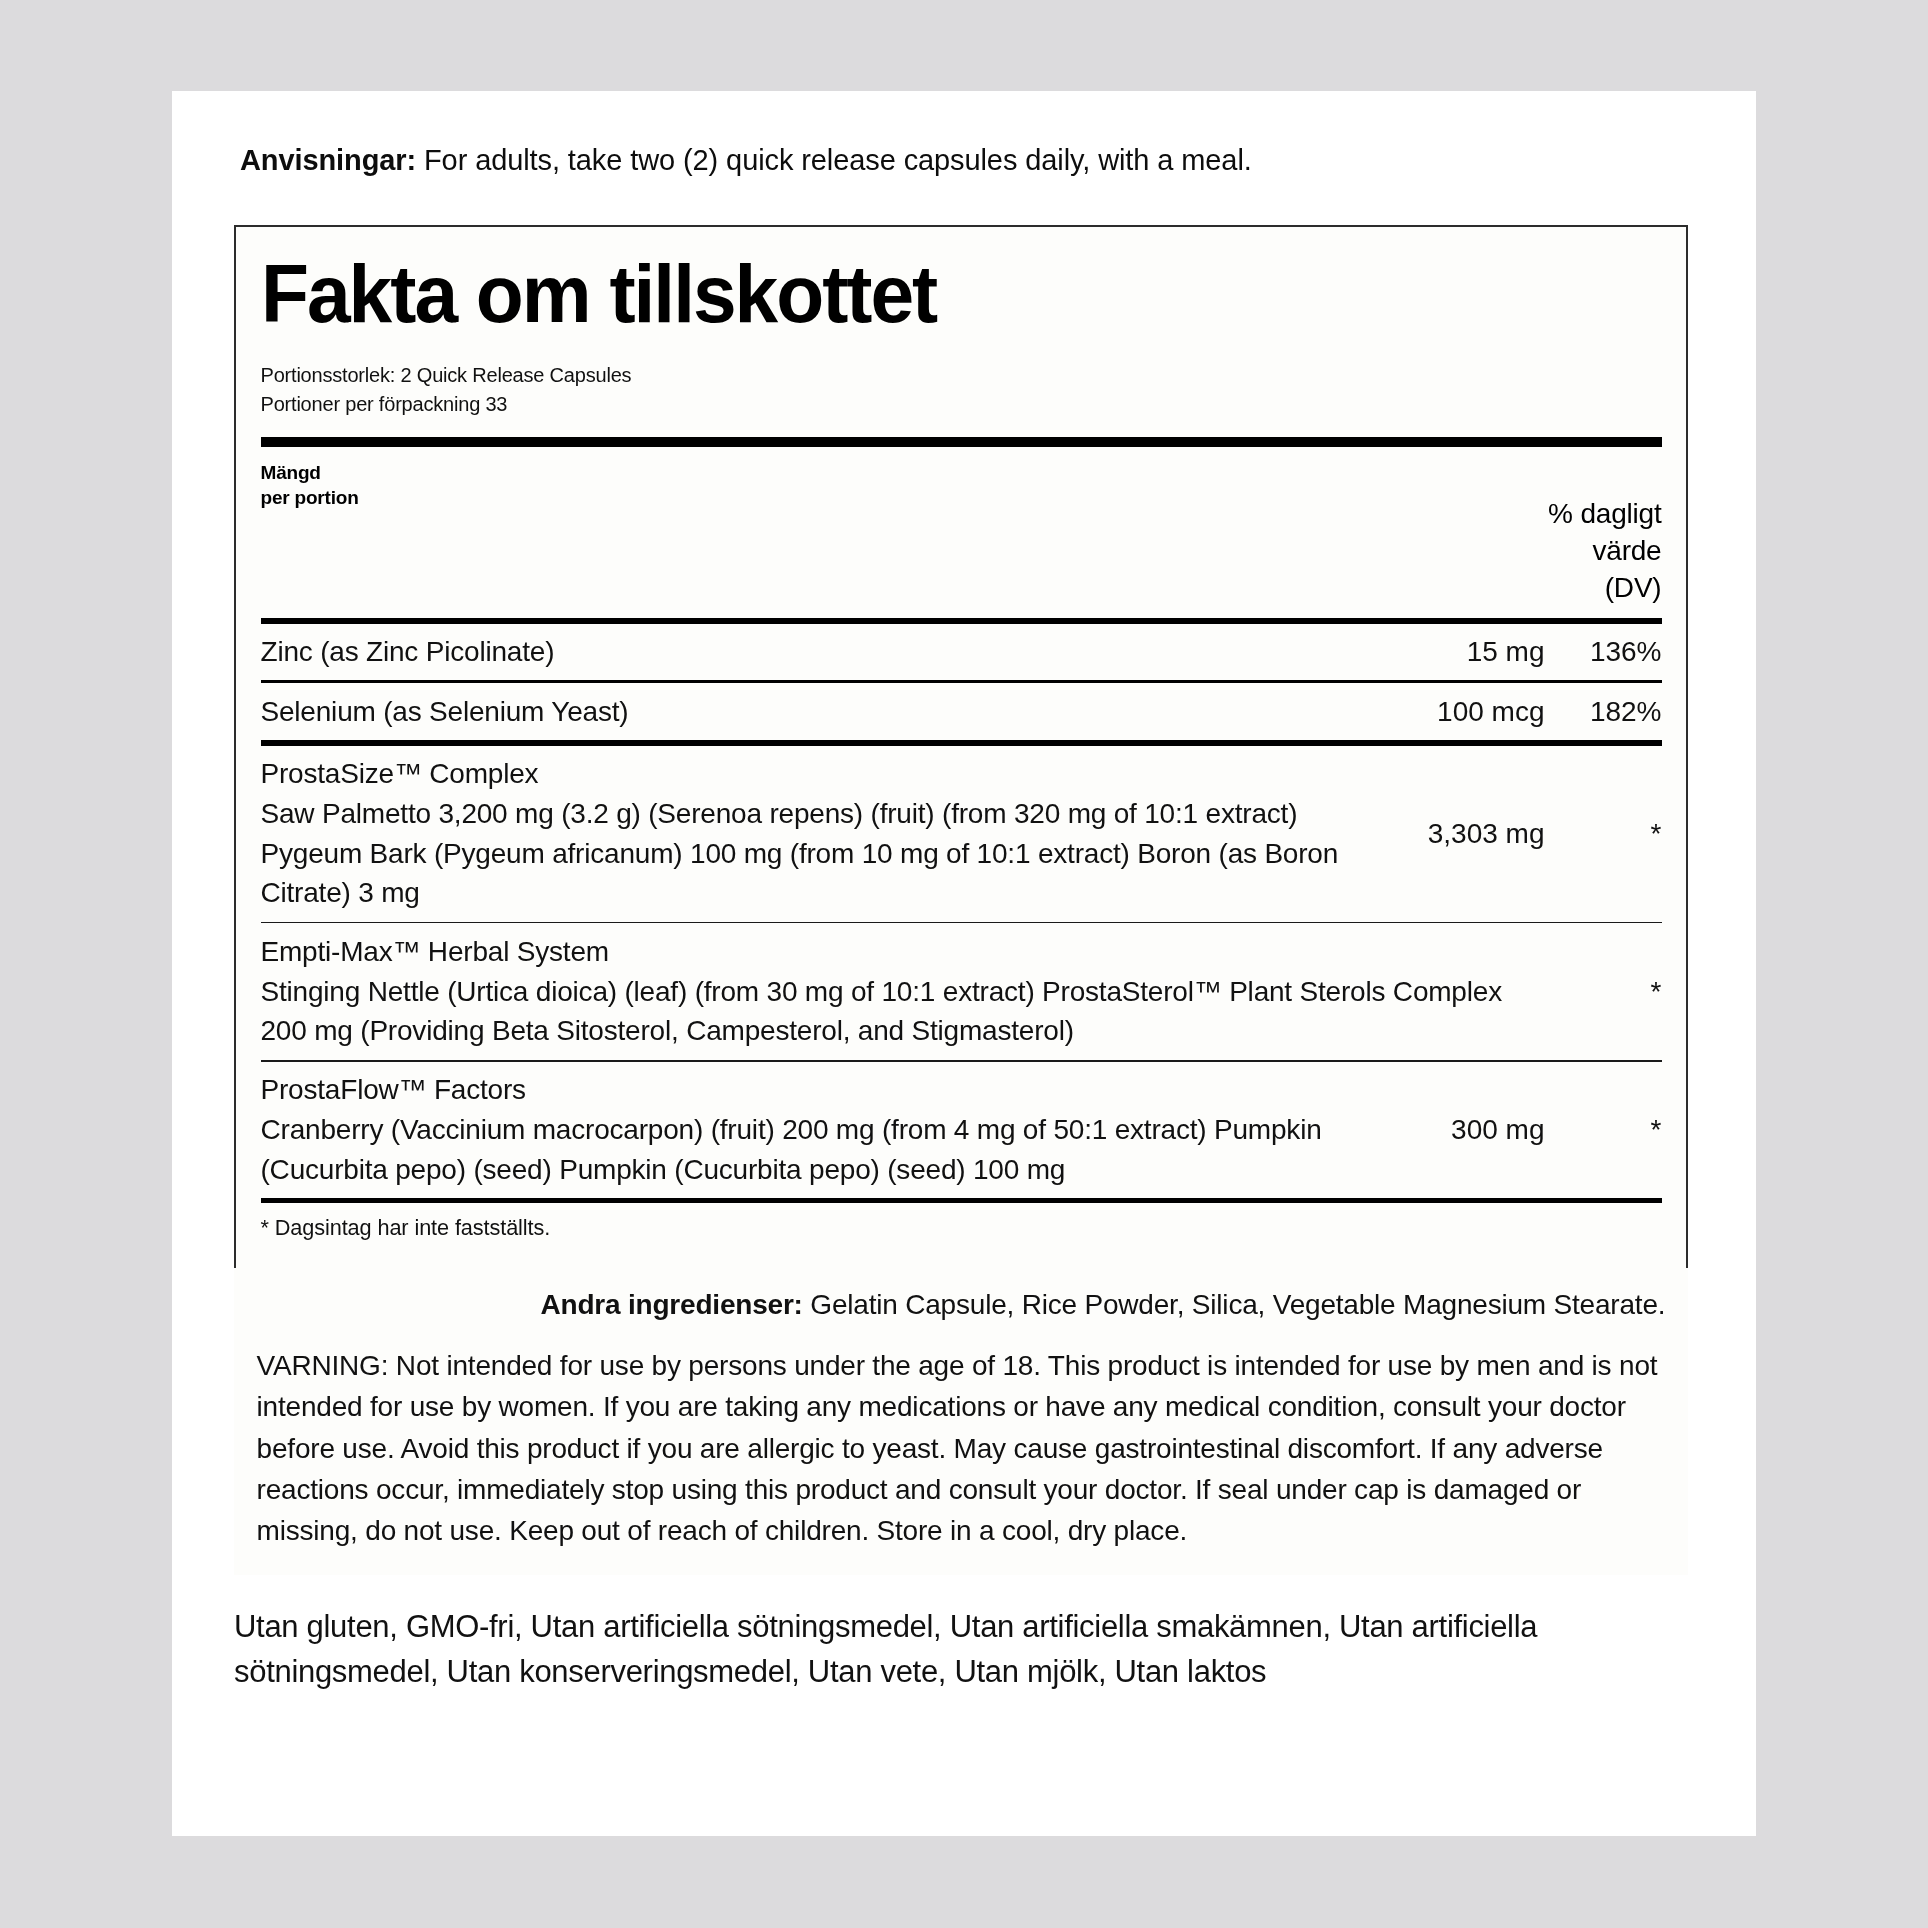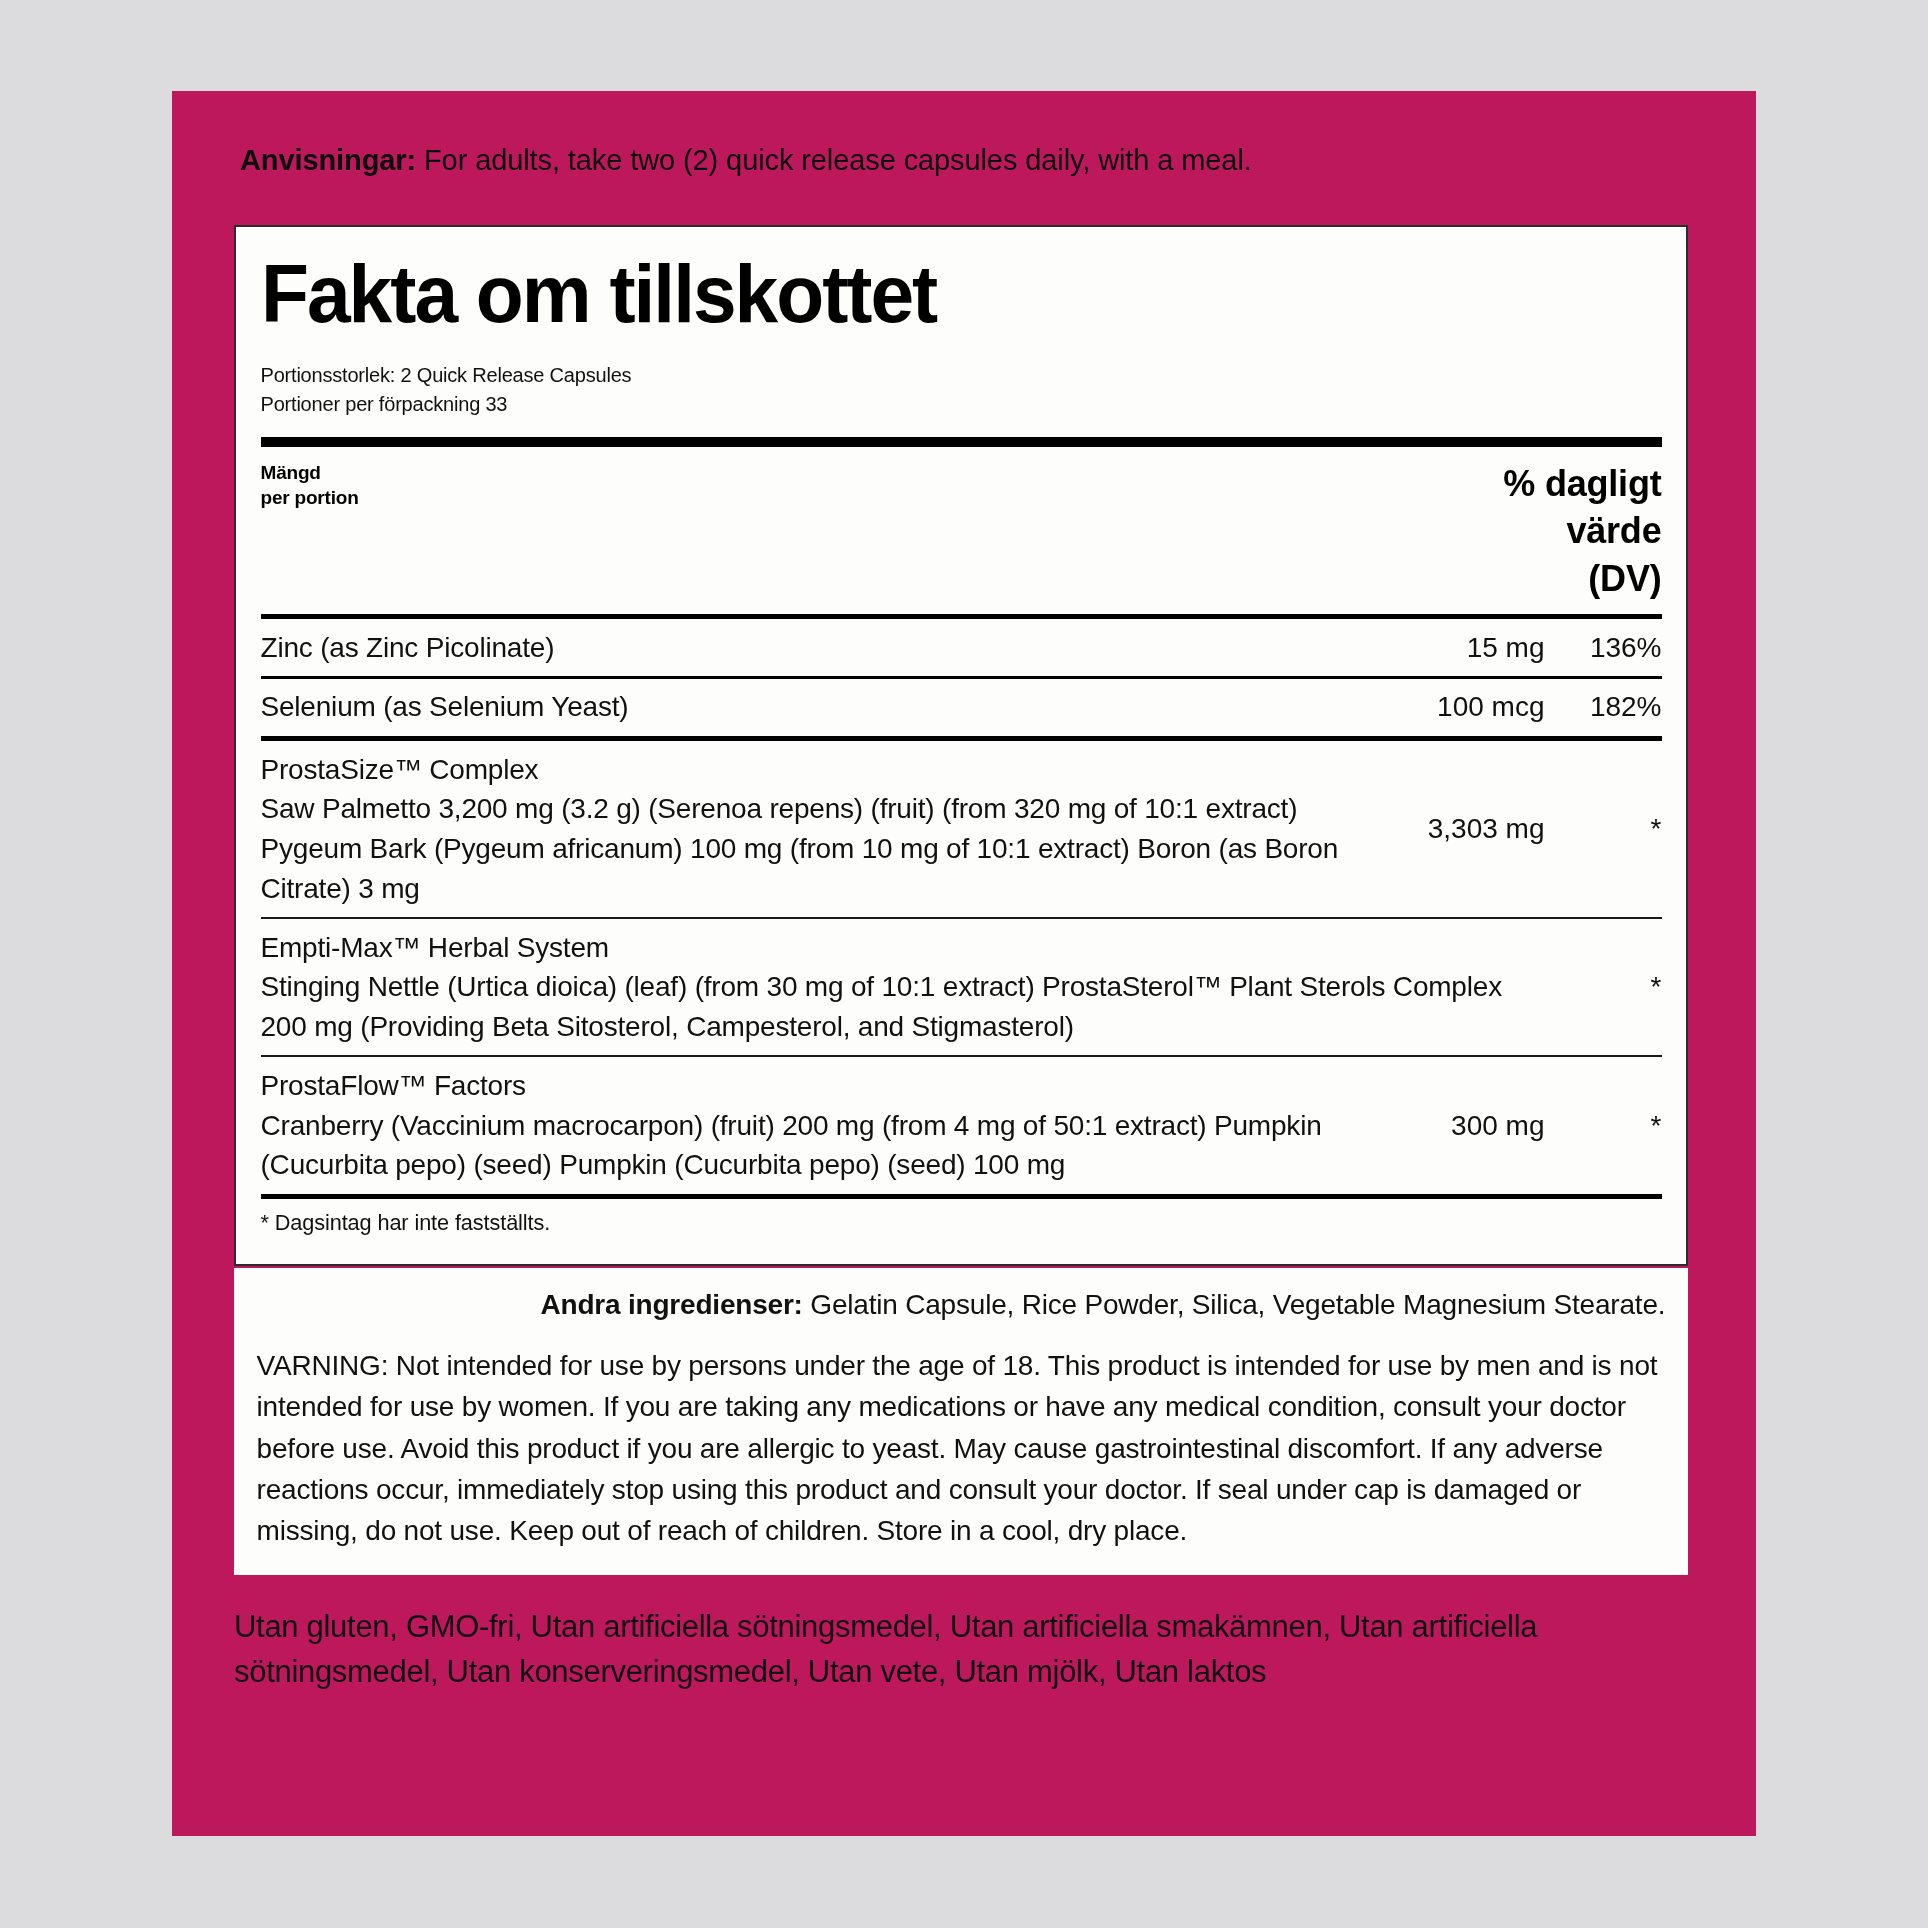--- a/index.html
+++ b/index.html
@@ -12,21 +12,21 @@
     -webkit-font-smoothing: antialiased;
   }
 
   
   #label-panel {
     position: absolute;
     left: 172px;
     top: 91px;
     width: 1584px;
     height: 1745px;
-    background: #be185d;
+    background: #ffffff;
     padding: 0;
   }
 
   
   #directions {
     position: absolute;
     left: 68px;
     top: 51px;
     width: 1469px;
     font-size: 29px;
@@ -86,26 +86,27 @@
     padding: 13px 0 11.3px 0;
   }
   #col-header .left {
     font-size: 19px;
     font-weight: bold;
     line-height: 1.32;
     color: #000;
     letter-spacing: -0.2px;
   }
   #col-header .right {
-    font-size: 36px;
-    font-weight: bold;
+    font-size: 28px;
+    font-weight: normal;
     line-height: 1.32;
     color: #000;
     text-align: right;
     letter-spacing: -0.2px;
+    margin-top: 36px;
   }
 
   
   .nrow {
     display: flex;
     align-items: stretch;
     padding: 8.5px 0 8.5px 0;
   }
   .nrow .name {
     flex: 1 1 auto;

